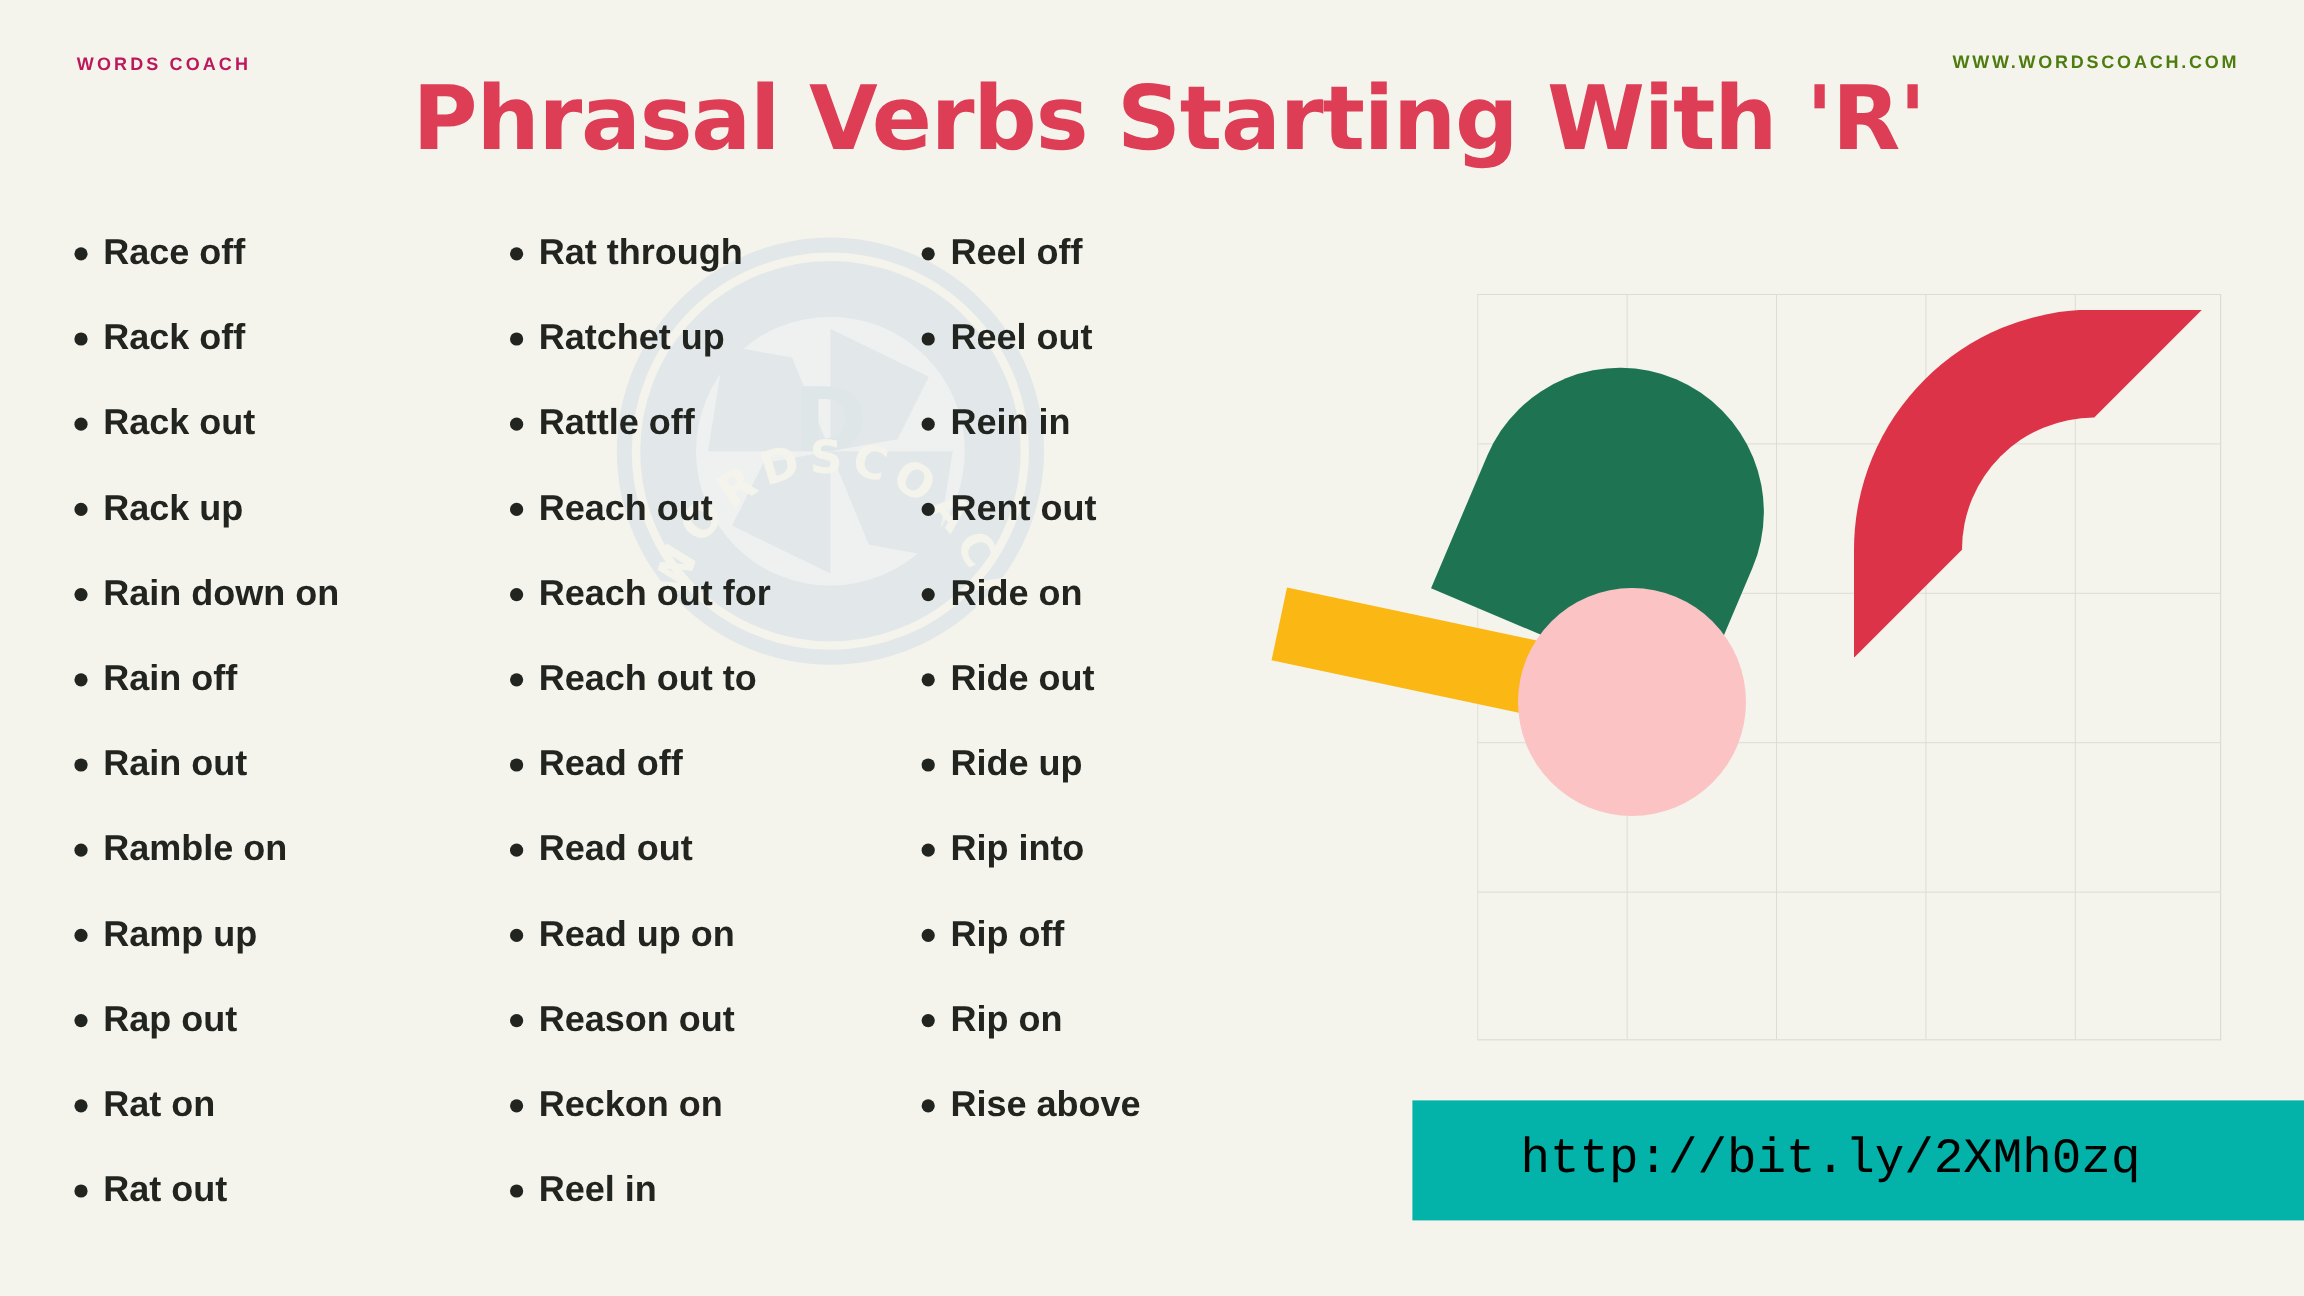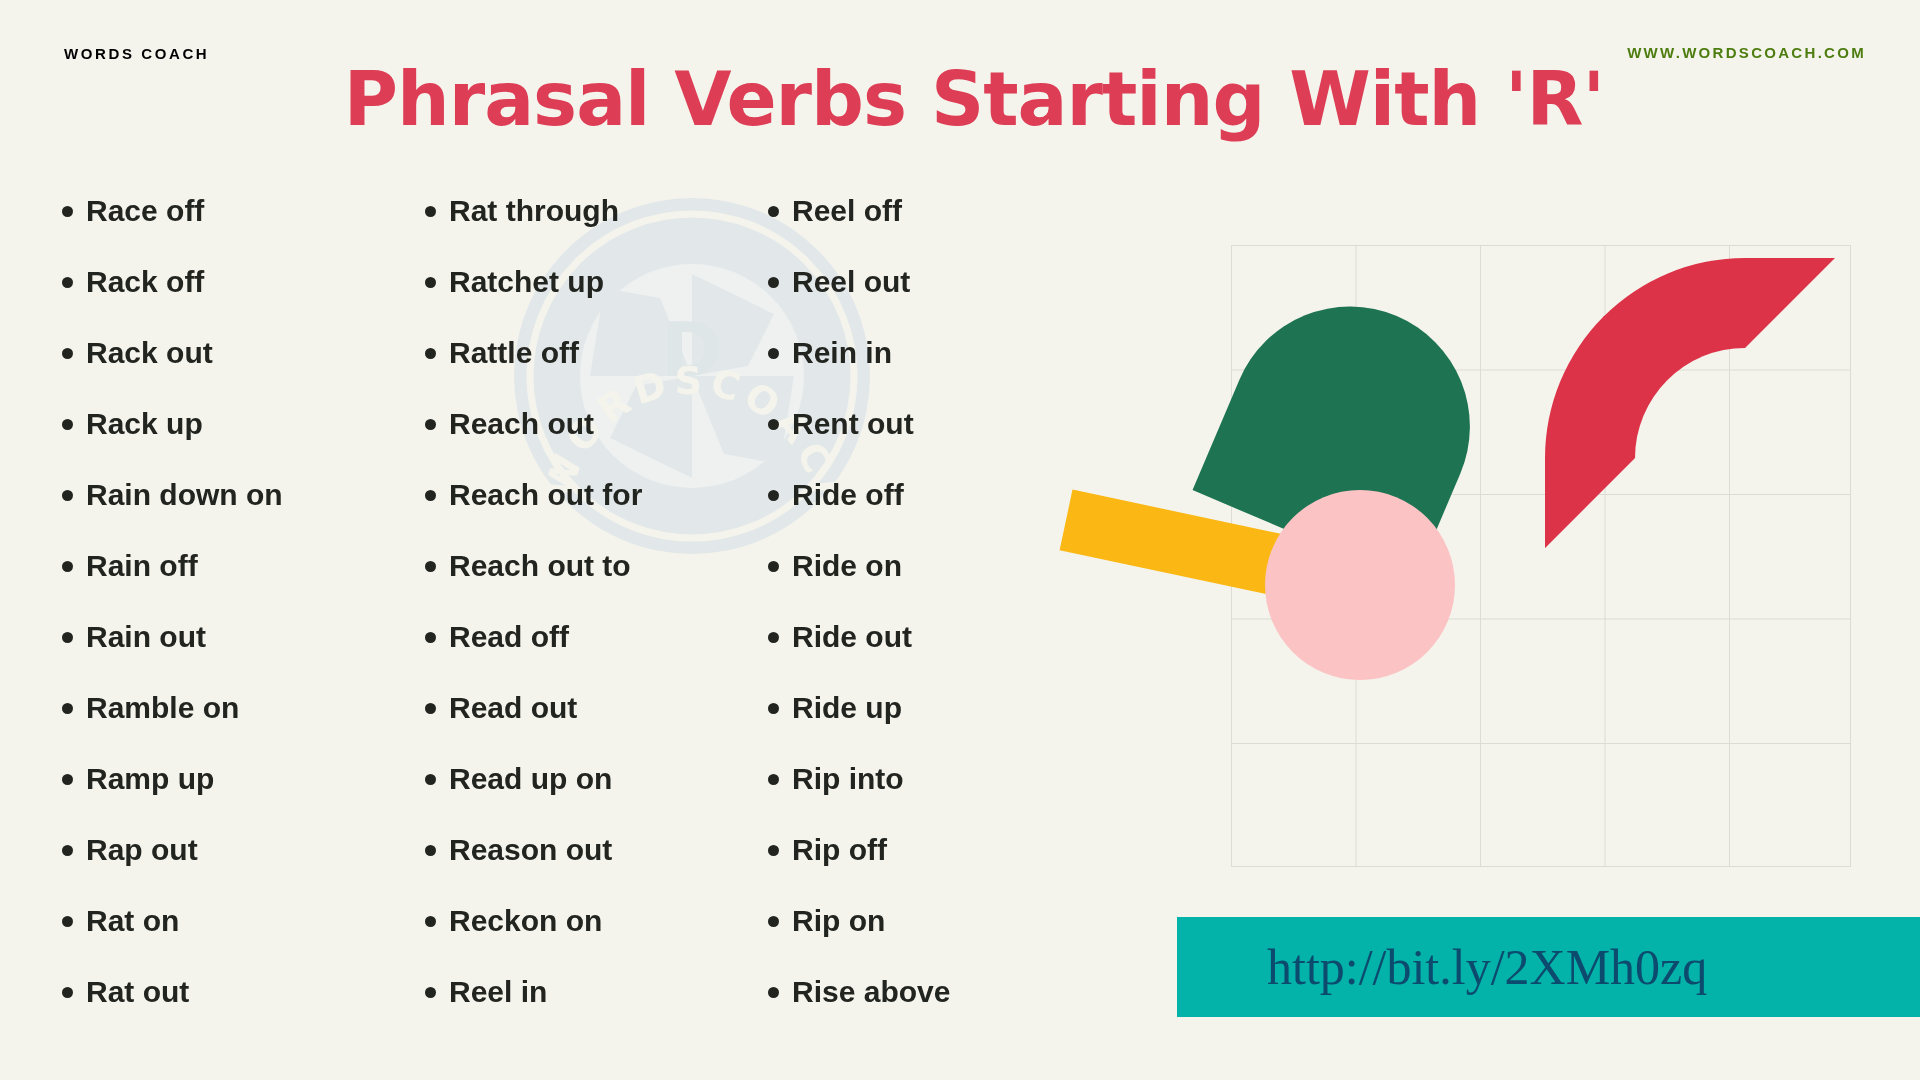--- a/index.html
+++ b/index.html
@@ -102,21 +102,21 @@
   }
 
   
   .brand-left {
     position: absolute;
     left: 64px;
     top: 45px;
     font-size: 15px;
     font-weight: bold;
     letter-spacing: 2.6px;
-    color: #000000;
+    color: #be185d;
     z-index: 5;
   }
 
   .brand-right {
     position: absolute;
     right: 54px;
     top: 44px;
     font-size: 15px;
     font-weight: bold;
     letter-spacing: 2.3px;
@@ -190,23 +190,23 @@
     top: 917px;
     width: 743px;
     height: 100px;
     background: #03b2a8;
     display: flex;
     align-items: center;
     z-index: 6;
   }
 
   .url-banner span {
-    font-family: Liberation Serif, serif;
-    font-size: 50px;
-    color: #0c4a6e;
+    font-family: Liberation Mono, monospace;
+    font-size: 41px;
+    color: #000000;
     padding-left: 90px;
     letter-spacing: 0px;
   }
 </style>
 </head>
 <body>
 
 <div id="poster">
 
   <div class="watermark">
@@ -278,21 +278,20 @@
         <li>Reel in</li>
       </ul>
     </div>
 
     <div class="column col-3">
       <ul>
         <li>Reel off</li>
         <li>Reel out</li>
         <li>Rein in</li>
         <li>Rent out</li>
-        <li>Ride off</li>
         <li>Ride on</li>
         <li>Ride out</li>
         <li>Ride up</li>
         <li>Rip into</li>
         <li>Rip off</li>
         <li>Rip on</li>
         <li>Rise above</li>
       </ul>
     </div>
 

